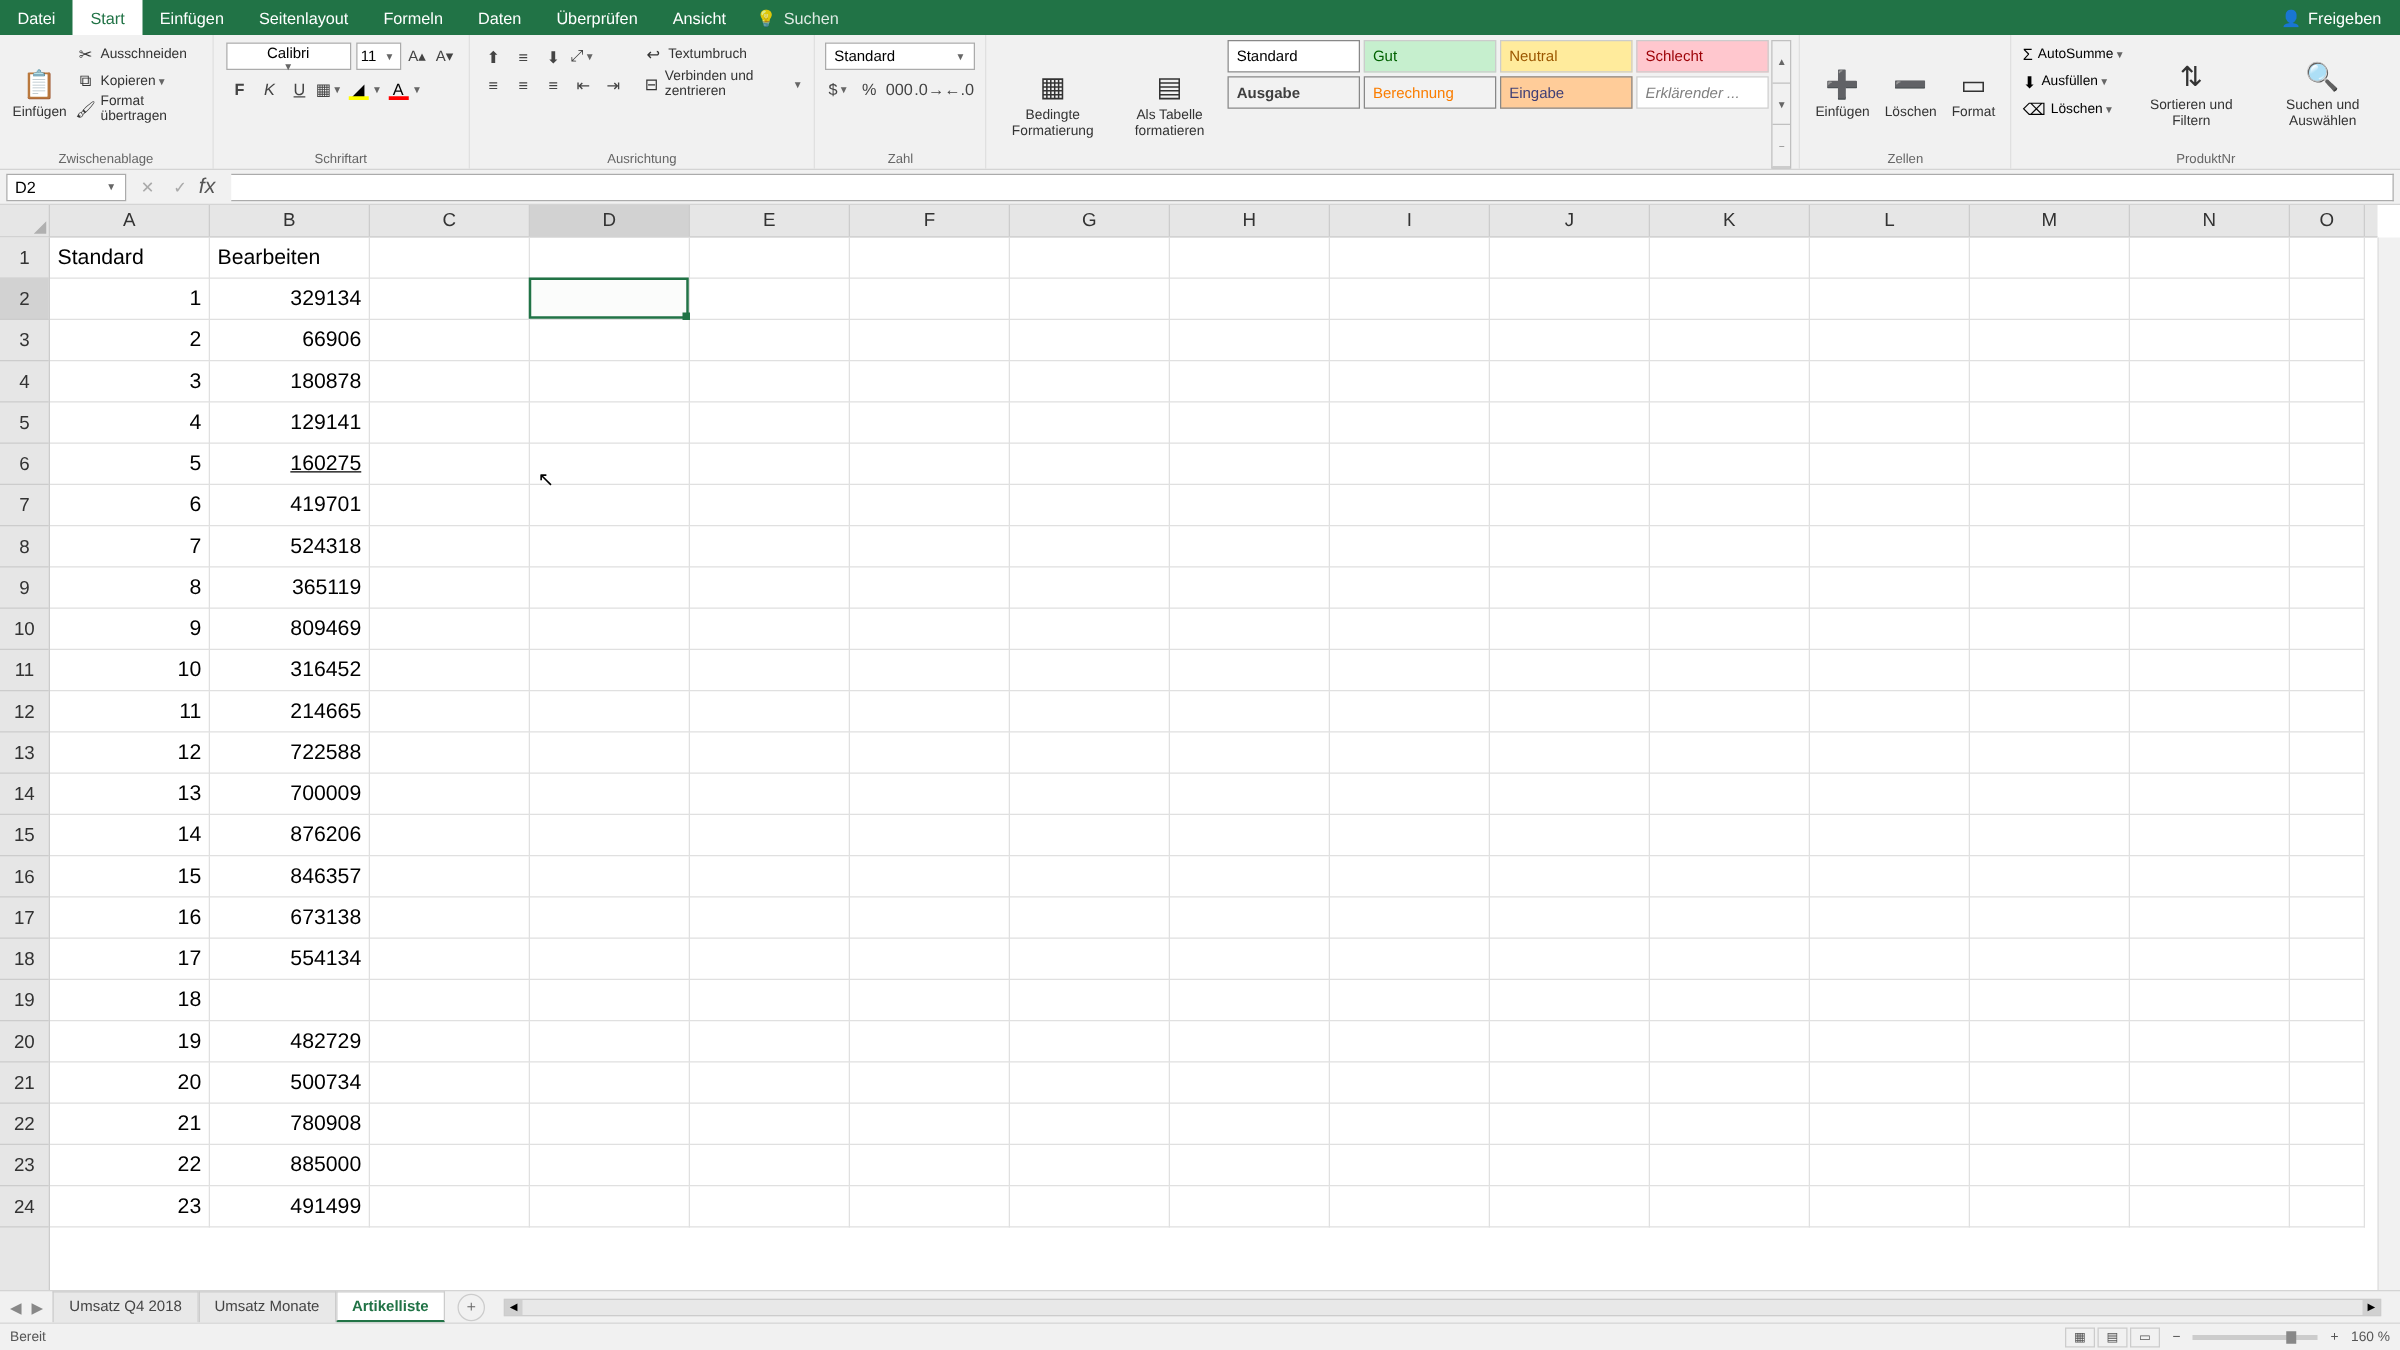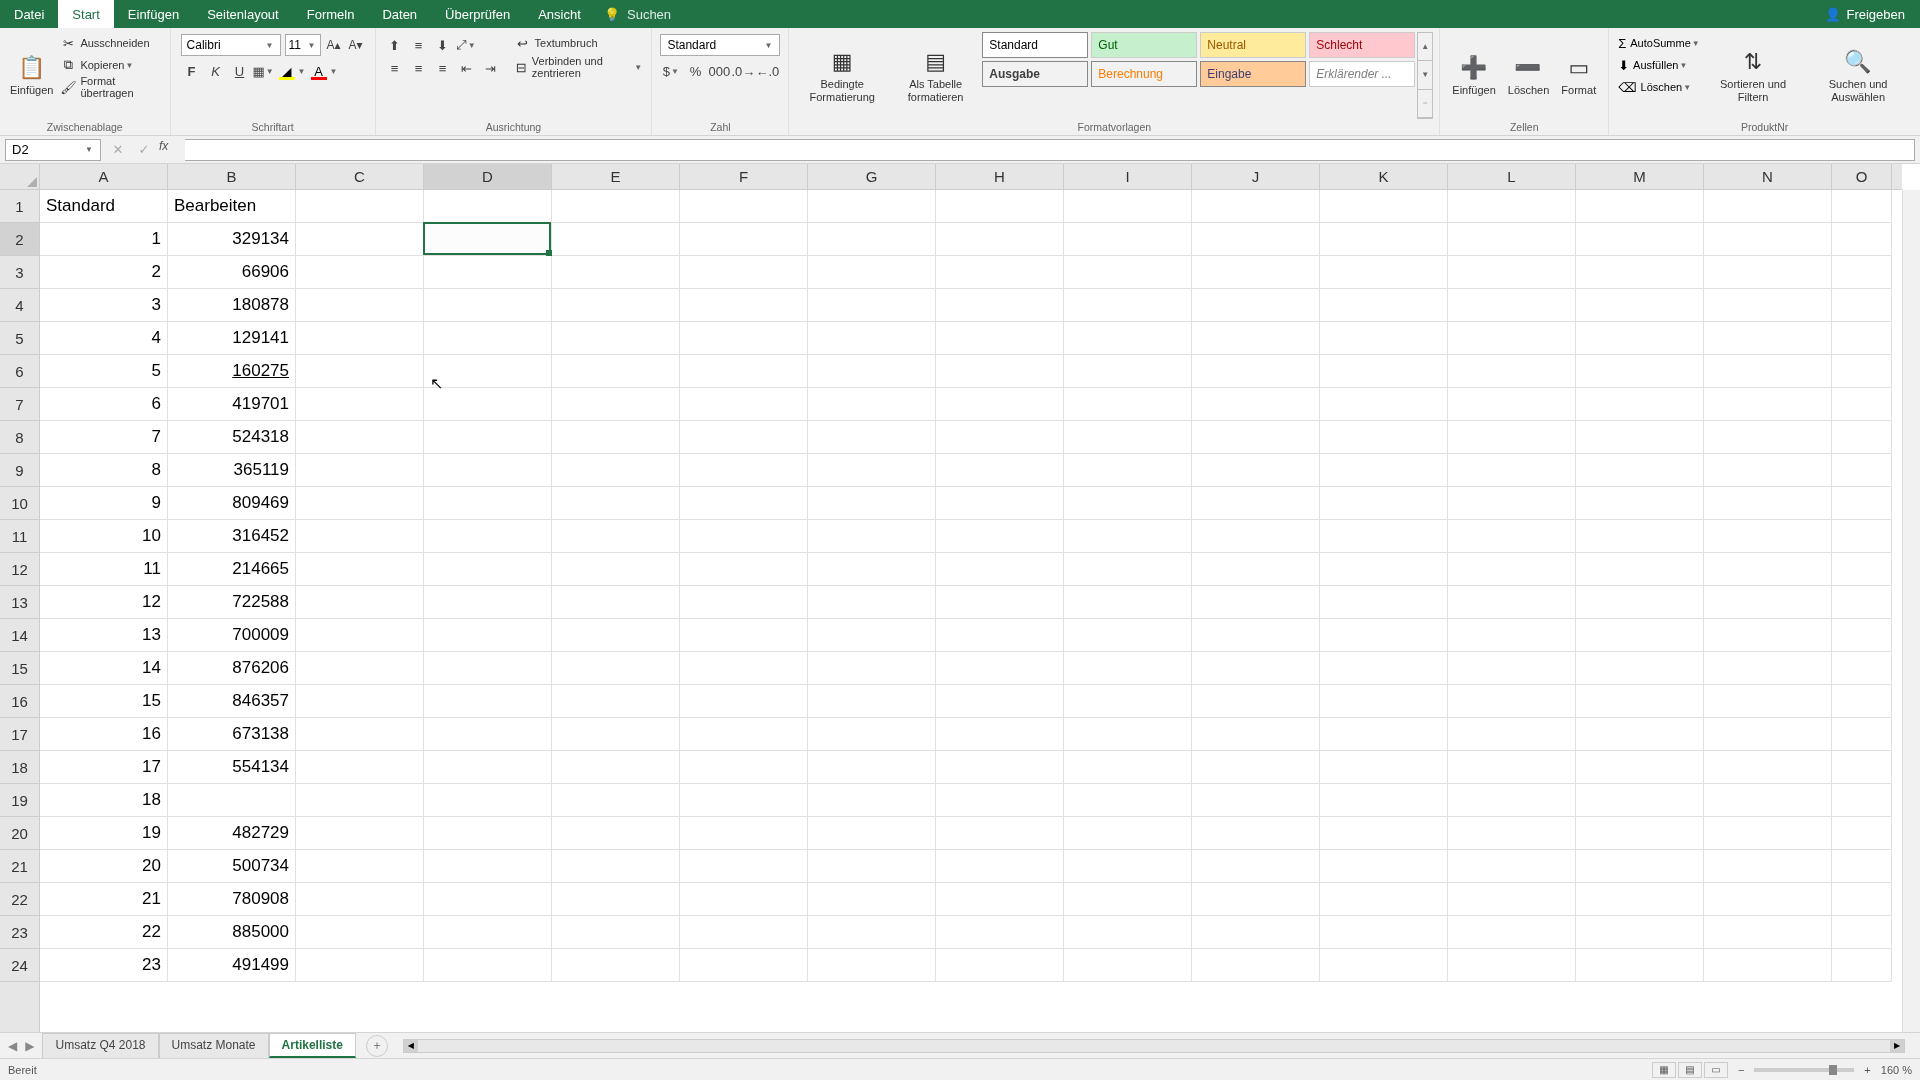--- a/index.html
+++ b/index.html
@@ -25,21 +25,21 @@
 .big-btn { display: flex; flex-direction: column; align-items: center; justify-content: center; padding: 2px 6px; font-size: 11px; color: #333; text-align: center; min-width: 44px; }
 .big-btn .icn { width: 28px; height: 28px; display:flex; align-items:center; justify-content:center; font-size:22px; margin-bottom: 2px; }
 .big-btn .lbl { line-height: 1.1; }
 
 .small-row { display: flex; align-items: center; font-size: 11px; color: #333; padding: 1px 3px; height: 22px; }
 .small-row .icn { width: 16px; height:16px; display:inline-flex; align-items:center; justify-content:center; margin-right: 4px; font-size: 13px; }
 .stack { display:flex; flex-direction:column; justify-content:flex-start; }
 
 .font-controls { display:flex; flex-direction:column; gap:4px; padding:2px 4px; }
 .font-row1 { display:flex; gap:4px; align-items:center; }
-.font-name { width:100px; height:22px; border:1px solid #ababab; background:#fff; font-size:12px; padding:0 5px; display:flex; align-items:center; justify-content:space-between; }
+.font-name { width:100px; height:22px; border:1px solid #ababab; background:#fff; font-size:12px; padding:0 5px; display:flex; align-items:center; justify-content:space-between;flex-direction:column; }
 .font-size { width:36px; height:22px; border:1px solid #ababab; background:#fff; font-size:12px; display:flex; align-items:center; justify-content:space-between; padding: 0 3px;}
 .mini-btn { width:18px; height:22px; border:1px solid transparent; display:flex; align-items:center; justify-content:center; font-size:12px; color:#444; }
 .font-row2 { display:flex; gap:2px; align-items:center; }
 .fmt-btn { width:22px; height:22px; display:flex; align-items:center; justify-content:center; font-size:13px; color:#444; }
 .fmt-btn.bold { font-weight:bold; }
 .fmt-btn.italic { font-style:italic; }
 .fmt-btn.underline { text-decoration:underline; }
 .color-splitter { display:flex; align-items:center; }
 .color-main { width:20px; height:20px; position:relative; display:flex; align-items:center; justify-content:center; font-size:13px;}
 .color-bar { position:absolute; bottom:1px; left:2px; right:2px; height:3px; }
@@ -66,21 +66,21 @@
 
 .edit-stack { display:flex; flex-direction:column; font-size:11px; gap:0px; }
 .edit-row { display:flex; align-items:center; height:22px; padding:0 3px; }
 .edit-row .icn { margin-right:4px; font-size:13px; }
 
 
 .formula-bar { height: 28px; background:#f1f1f1; border-bottom:1px solid #d4d4d4; display:flex; align-items:center; }
 .name-box { width:96px; height:22px; margin-left:5px; border:1px solid #ababab; background:#fff; font-size:13px; padding:0 6px; display:flex; align-items:center; justify-content:space-between; }
 .fx-btns { display:flex; margin:0 6px; gap:4px; }
 .fx-btn { width:22px; height:22px; display:flex; align-items:center; justify-content:center; color:#aaa; font-size:13px; }
-.fx-label { width:20px; font-style:italic; color:#555; font-size:12px; }
+.fx-label { width:20px; font-style:italic; color:#555; font-size:17px; }
 .formula-input { flex:1; height:22px; border:1px solid #ababab; border-left:none; background:#fff; margin-right:5px; }
 
 
 .grid-area { position:absolute; top:164px; left:0; right:0; bottom:38px; overflow:hidden; background:#fff; }
 .corner { position:absolute; left:0; top:0; width:40px; height:26px; background:#e6e6e6; border-right:1px solid #ccc; border-bottom:1px solid #ccc; display:flex; align-items:flex-end; justify-content:flex-end; }
 .corner::after { content:''; border-left:10px solid transparent; border-bottom:10px solid #b0b0b0; margin:2px;}
 .col-headers { position:absolute; left:40px; top:0; right:18px; height:26px; display:flex; background:#e6e6e6; border-bottom:1px solid #ccc; }
 .col-h { border-right:1px solid #ccc; display:flex; align-items:center; justify-content:center; font-size:15px; color:#333; }
 .col-h.sel { background:#d2d2d2; }
 .row-headers { position:absolute; left:0; top:26px; width:40px; bottom:0; background:#e6e6e6; border-right:1px solid #ccc; }
@@ -270,21 +270,20 @@
           <div class="style-cell style-eingabe">Eingabe</div>
           <div class="style-cell style-erklarend">Erklärender ...</div>
         </div>
         <div class="styles-expand">
             <div>▲</div>
             <div>▼</div>
             <div>⎯</div>
           </div>
       </div>
     </div>
-    <div class="ribbon-group-label">Formatvorlagen</div>
   </div>
 
   <div class="ribbon-group">
     <div class="ribbon-group-body">
       <div class="big-btn">
           <span class="icn">➕</span>
           <span class="lbl">Einfügen</span>
         </div>
       <div class="big-btn">
           <span class="icn">➖</span>

